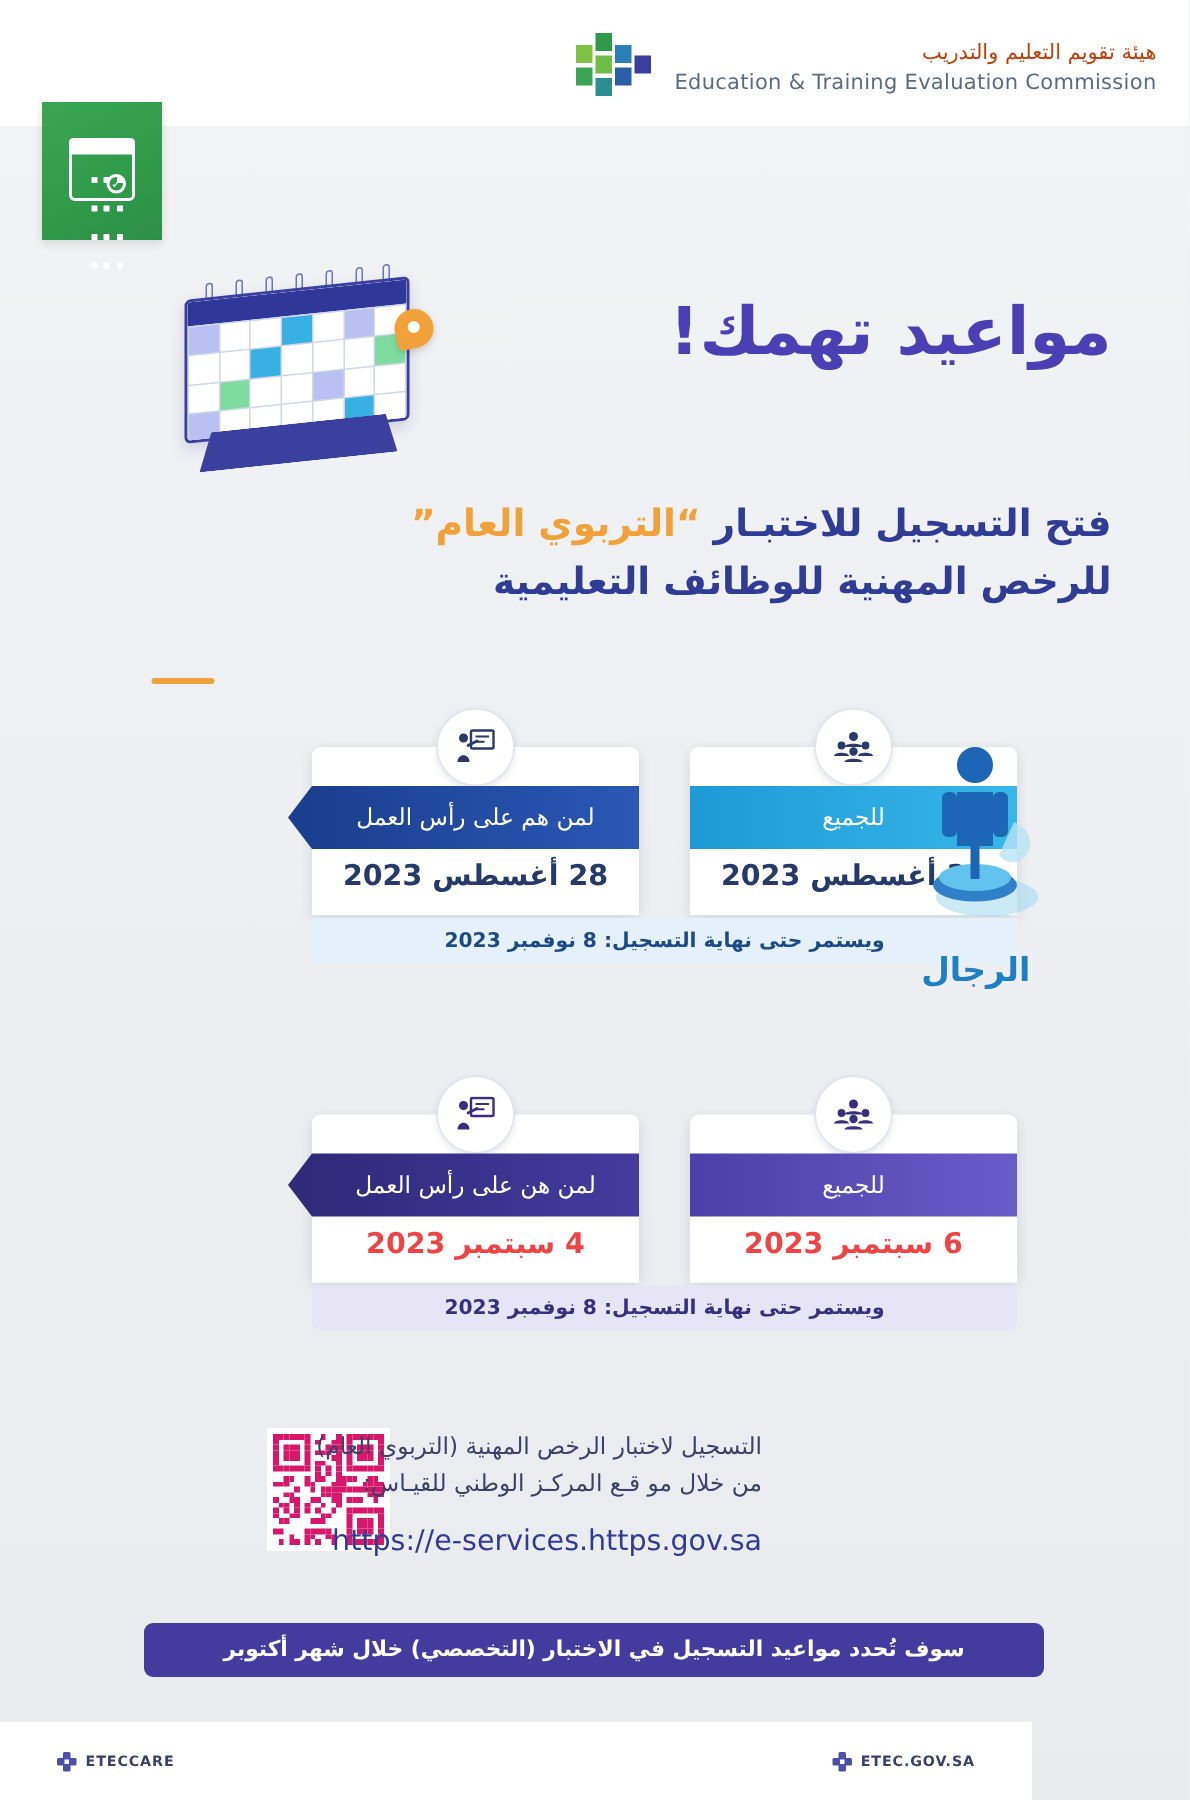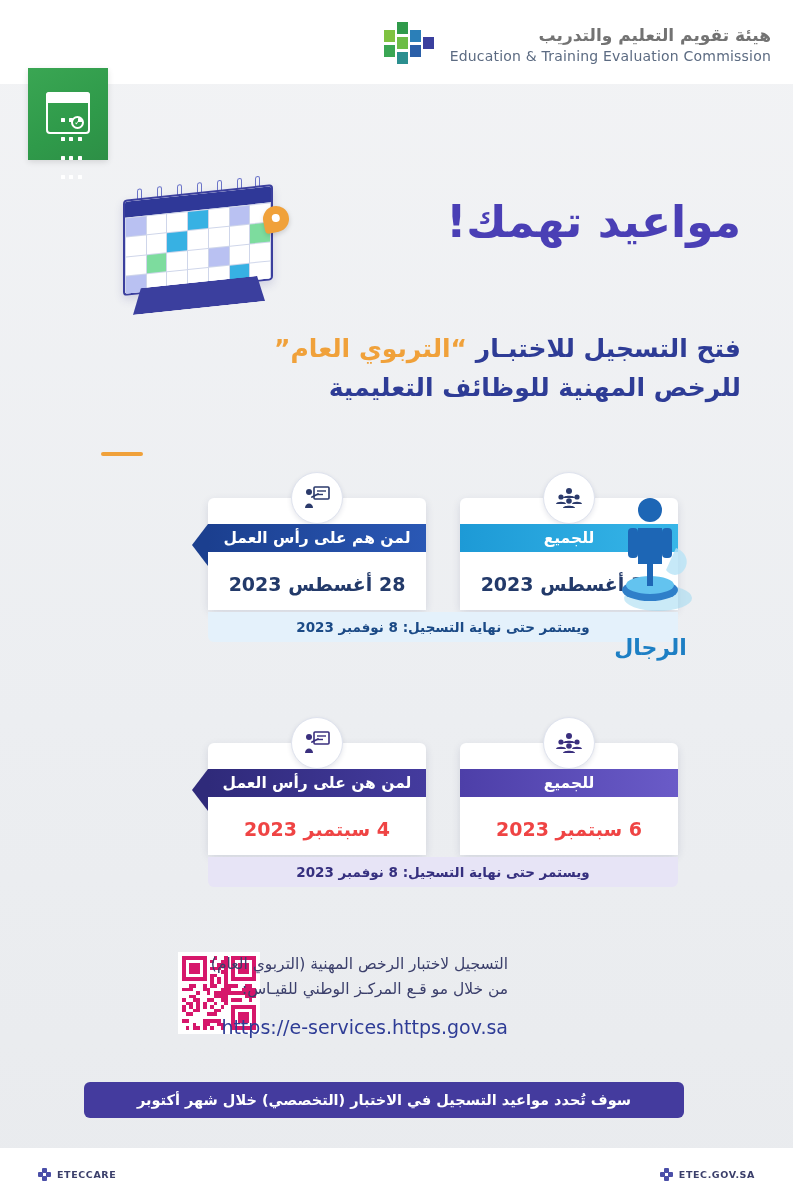--- a/index.html
+++ b/index.html
@@ -24,21 +24,21 @@
   }
   .header-inner {
     position: absolute; right: 22px; top: 22px;
     display: flex; align-items: center; gap: 12px;
   }
   .logo-mark {
     width: 54px; height: 46px; position: relative;
   }
   .org-text { text-align: right; }
   .org-ar {
-    font-size: 17px; font-weight: bold; color: #737373; letter-spacing: .2px;
+    font-size: 14px; font-weight: normal; color: #c2410c; letter-spacing: .2px;
     line-height: 1.15;
   }
   .org-en {
     font-size: 14px; color: #5c6b82; letter-spacing: .2px; margin-top: 3px;
     direction: ltr; text-align: right;
   }
 
   
   .green-tab {
     position: absolute; top: 68px; left: 28px;
@@ -151,22 +151,22 @@
     position: absolute; top: -26px; right: 50%; transform: translateX(50%);
     width: 52px; height: 52px; border-radius: 50%;
     background: #ffffff; border: 1.6px solid #dfe3ee;
     box-shadow: 0 2px 5px rgba(40,50,90,.12);
     display: flex; align-items: center; justify-content: center;
   }
   .card .medal svg { display: block; }
 
   .card .cap { height: 34px; margin-top: 26px; }
   .card .cap .bar {
-    height: 28px; display: flex; align-items: center; justify-content: center;
-    color: #ffffff; font-size: 15.5px; font-weight: bold;
+    height: 42px; display: flex; align-items: center; justify-content: center;
+    color: #ffffff; font-size: 15.5px; font-weight: normal;
     position: relative;
   }
   .men .card.right .bar { background: linear-gradient(90deg,#1d9ad6 0%, #37b6e8 100%); }
   .men .card.left  .bar { background: linear-gradient(90deg,#1b3f8f 0%, #2a58b5 100%); }
   .women .card.right .bar { background: linear-gradient(90deg,#4d3fa8 0%, #6a5bc8 100%); }
   .women .card.left  .bar { background: linear-gradient(90deg,#2f2a7a 0%, #443b9e 100%); }
 
   .card.left .bar::after {
     content: ""; position: absolute; left: -16px; top: 0;
     border-top: 21px solid transparent;
@@ -212,29 +212,29 @@
     position: absolute; top: 952px; right: 285px; width: 340px;
     text-align: right; color: #3b3f6b; font-size: 15.5px; line-height: 1.6;
   }
   .qr-url {
     position: absolute; top: 1016px; right: 285px; width: 340px; text-align: right;
     direction: ltr; font-size: 19px; color: #2e3c96; font-weight: normal;
   }
 
   
   .banner {
-    position: absolute; top: 1082px; left: 84px; width: 600px; height: 36px;
+    position: absolute; top: 1082px; left: 96px; width: 600px; height: 36px;
     background: #443b9e; border-radius: 6px;
     display: flex; align-items: center; justify-content: center;
     color: #ffffff; font-size: 14.5px; font-weight: bold;
   }
 
   
   .footer {
-    position: absolute; bottom: 0; left: 0; width: 793px; height: 52px;
+    position: absolute; bottom: 0; left: 0; width: 688px; height: 52px;
     background: #ffffff; display: flex; align-items: center; padding-left: 39px;
   }
   .footer .item {
     position: absolute; display: flex; align-items: center; gap: 6px;
     font-size: 9.5px; font-weight: bold; color: #3b3f6b; letter-spacing: .6px;
     direction: ltr;
   }
   .footer .f-left { left: 38px; }
   .footer .f-right { right: 38px; }
   .footer .glyph {

